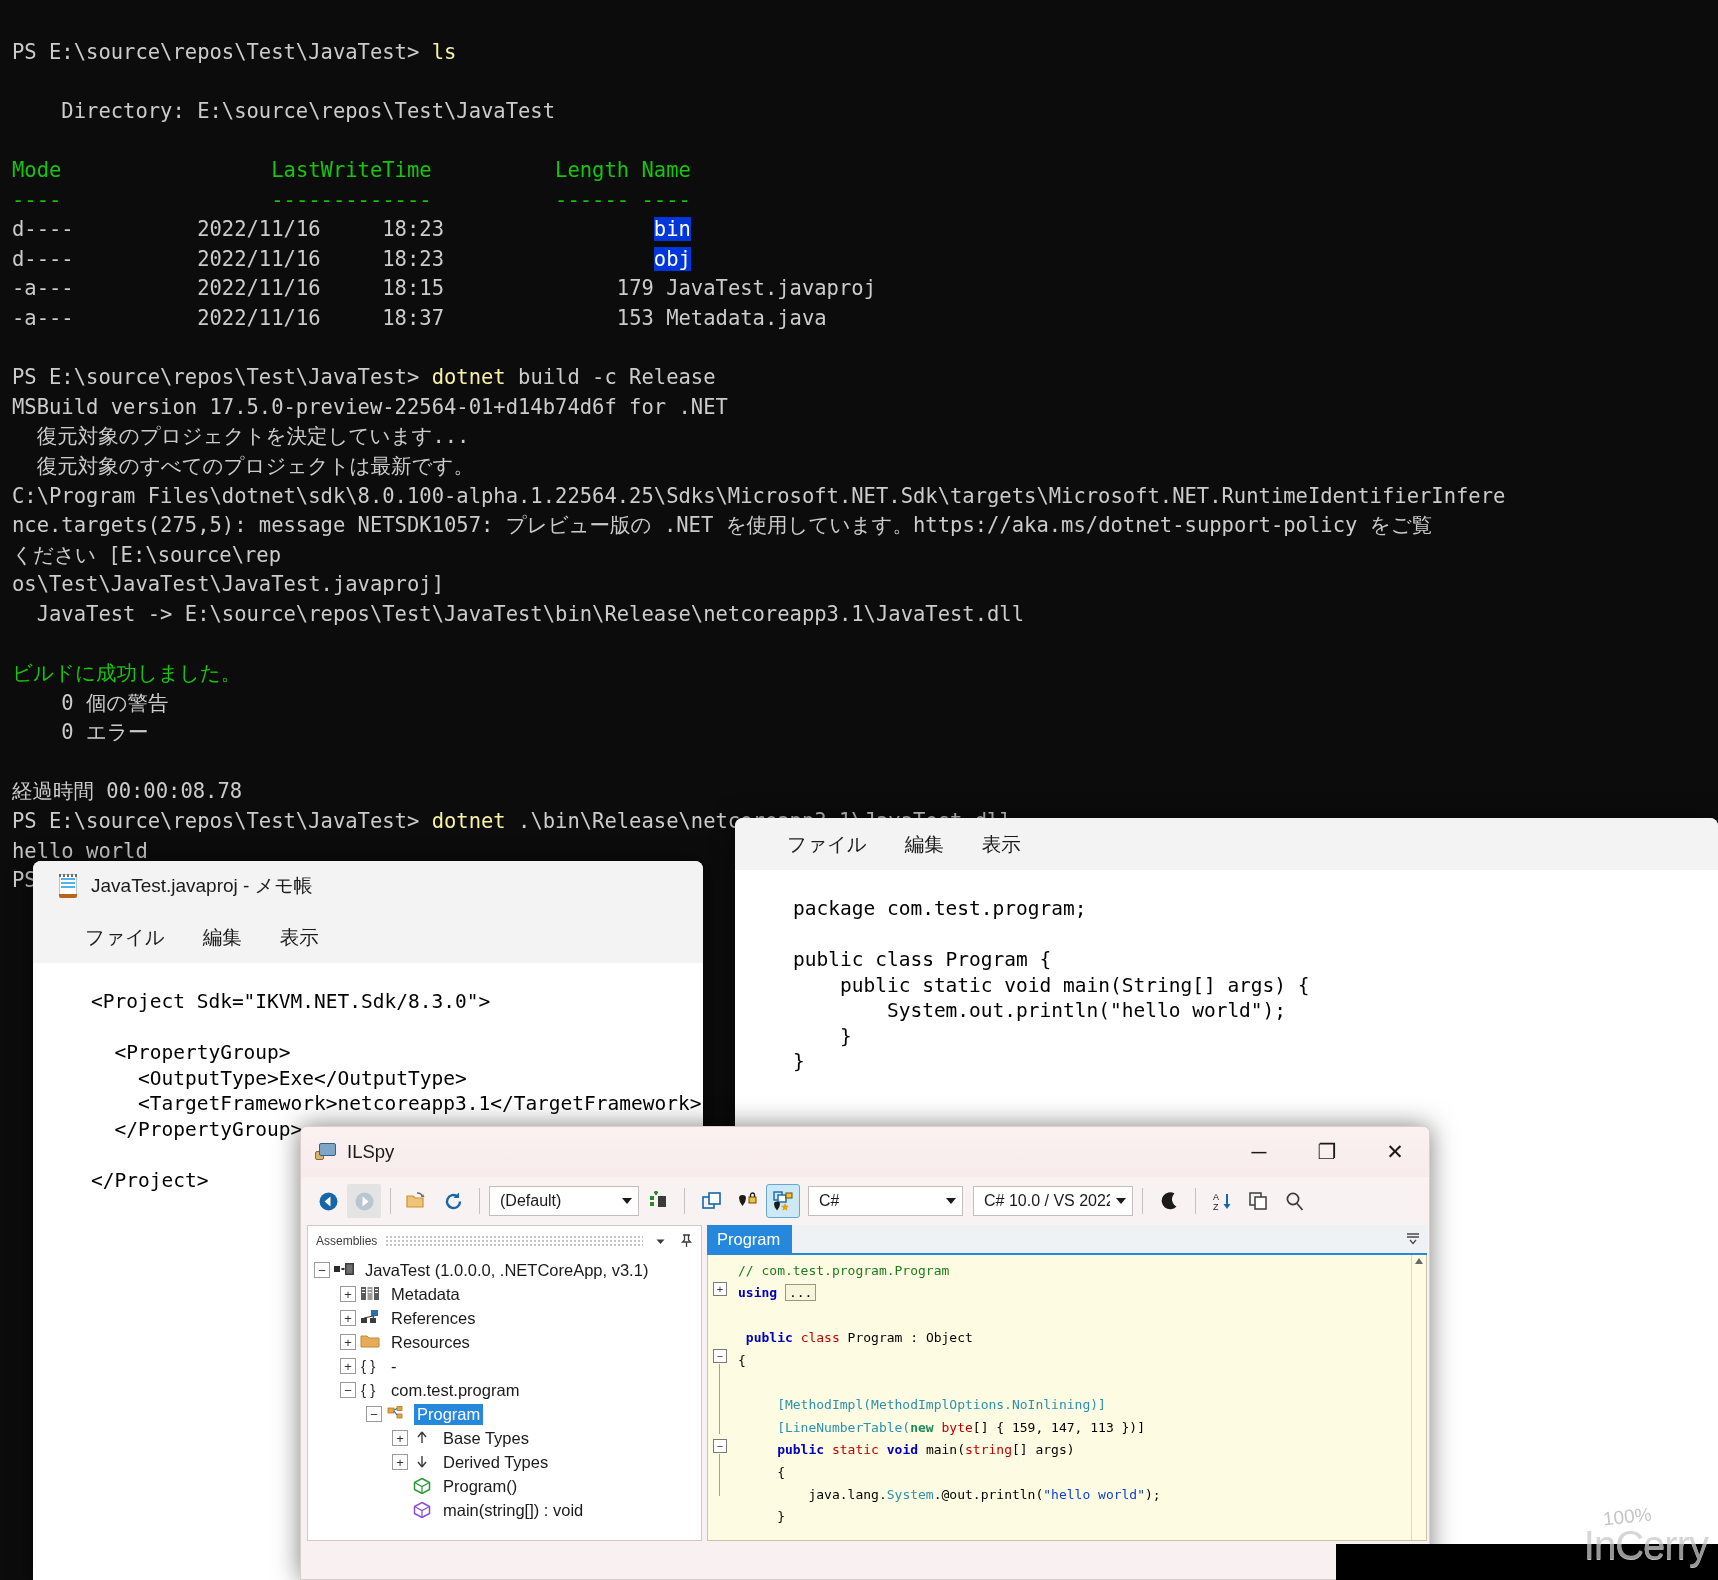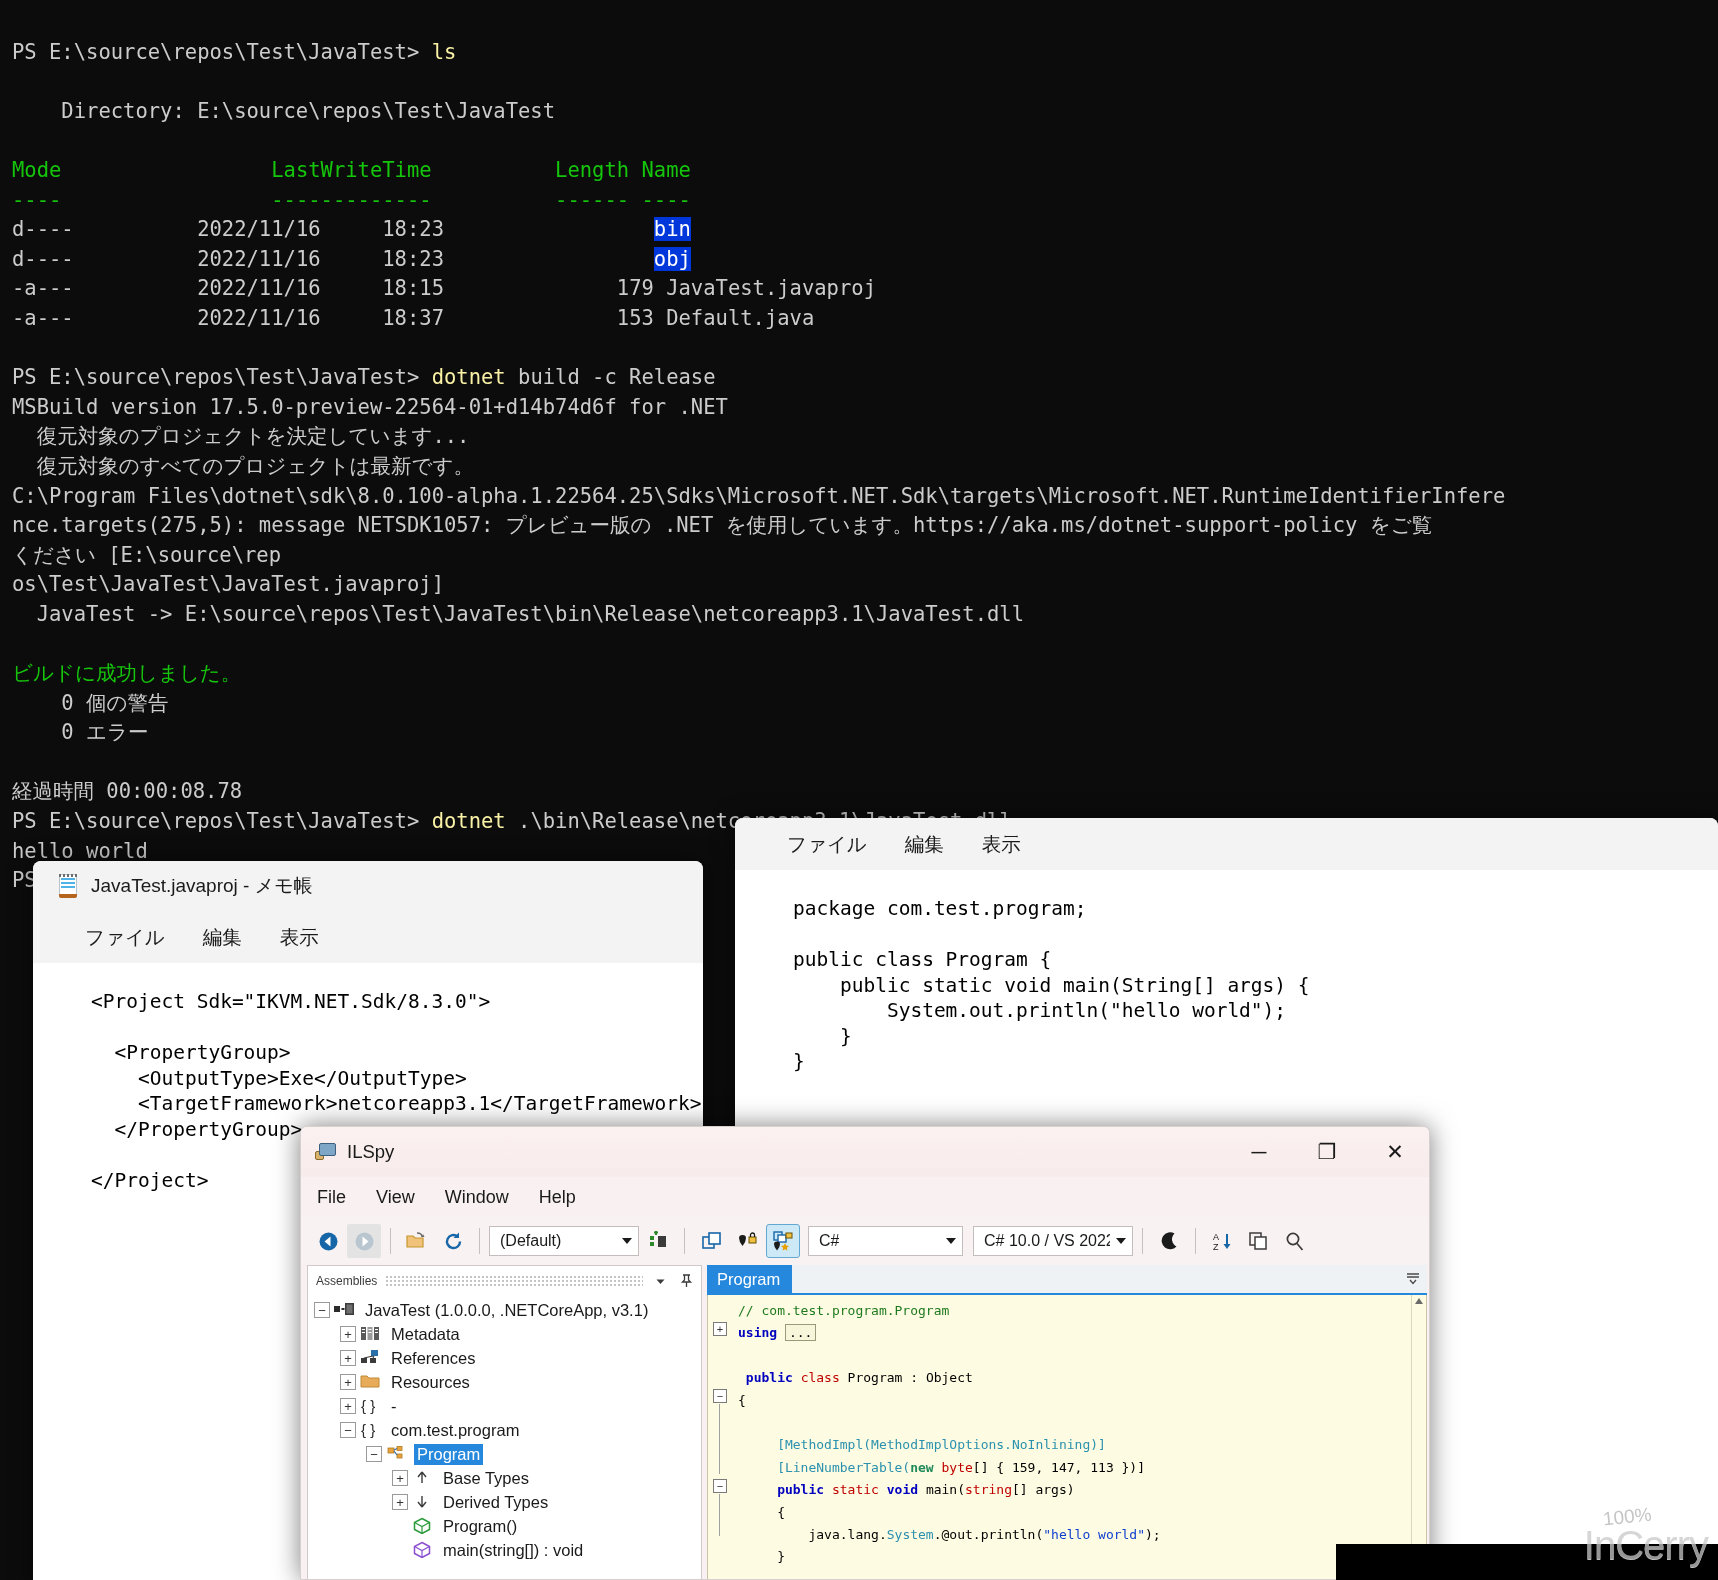--- a/index.html
+++ b/index.html
@@ -143,21 +143,21 @@
 <div id="terminal">
 <span>PS E:\source\repos\Test\JavaTest&gt;</span> <span class="t-yellow">ls</span>
 <span> </span>
 <span>    Directory: E:\source\repos\Test\JavaTest</span>
 <span> </span>
 <span class="t-green"><span>Mode</span>                 <span>LastWriteTime</span>          <span>Length</span> <span>Name</span></span>
 <span class="t-green"><span>----</span>                 <span>-------------</span>          <span>------</span> <span>----</span></span>
 <span><span>d----</span>          <span>2022/11/16</span>     <span>18:23</span>                 <span class="t-blue-bg">bin</span></span>
 <span><span>d----</span>          <span>2022/11/16</span>     <span>18:23</span>                 <span class="t-blue-bg">obj</span></span>
 <span><span>-a---</span>          <span>2022/11/16</span>     <span>18:15</span>              <span>179</span> <span>JavaTest.javaproj</span></span>
-<span><span>-a---</span>          <span>2022/11/16</span>     <span>18:37</span>              <span>153</span> <span>Default.java</span></span>
+<span><span>-a---</span>          <span>2022/11/16</span>     <span>18:37</span>              <span>153</span> <span>Metadata.java</span></span>
 <span> </span>
 <span>PS E:\source\repos\Test\JavaTest&gt;</span> <span class="t-yellow">dotnet</span><span> build -c Release</span>
 <span>MSBuild version 17.5.0-preview-22564-01+d14b74d6f for .NET</span>
 <span>  復元対象のプロジェクトを決定しています...</span>
 <span>  復元対象のすべてのプロジェクトは最新です。</span>
 <span>C:\Program Files\dotnet\sdk\8.0.100-alpha.1.22564.25\Sdks\Microsoft.NET.Sdk\targets\Microsoft.NET.RuntimeIdentifierInfere</span>
 <span>nce.targets(275,5): message NETSDK1057: プレビュー版の .NET を使用しています。https://aka.ms/dotnet-support-policy をご覧</span>
 <span>ください [E:\source\rep</span>
 <span>os\Test\JavaTest\JavaTest.javaproj]</span>
 <span>  JavaTest -&gt; E:\source\repos\Test\JavaTest\bin\Release\netcoreapp3.1\JavaTest.dll</span>
@@ -221,26 +221,20 @@
         <span class="scr"></span>
     </span>
     <span class="ils-titletext">ILSpy</span>
     <span class="winbtns">
       <span class="winbtn">─</span>
       <span class="winbtn">❐</span>
       <span class="winbtn close">✕</span>
     </span>
   </div>
 
-  <div class="ils-menubar">
-    <span>File</span>
-    <span>View</span>
-    <span>Window</span>
-    <span>Help</span>
-  </div>
 
   <div class="ils-toolbar">
     <span class="tb-btn">
       <svg width="21" height="21" viewBox="0 0 21 21">
           <circle cx="10.5" cy="10.5" r="9" fill="#1766a8"></circle>
           <path d="M12.5 5.5 L6.5 10.5 L12.5 15.5 Z" fill="#fff"></path>
         </svg>
     </span>
     <span class="tb-btn disabled">
       <svg width="21" height="21" viewBox="0 0 21 21">

